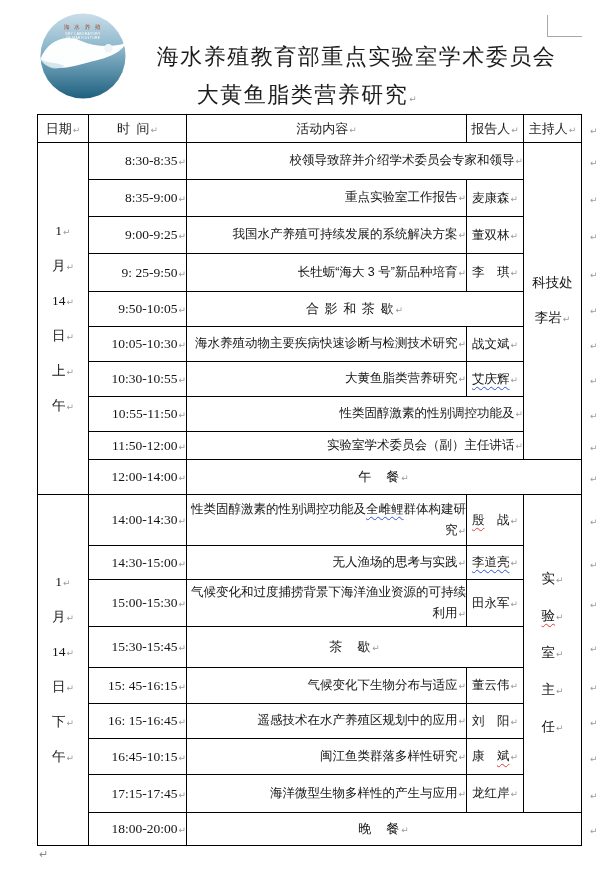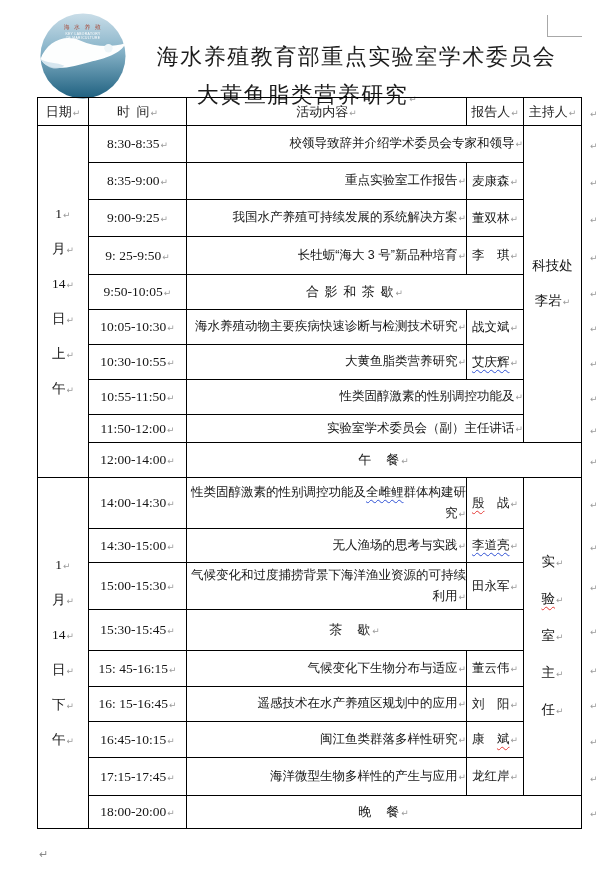--- a/index.html
+++ b/index.html
@@ -9,29 +9,29 @@
   .logo{position:absolute;left:38px;top:13px;width:90px;height:88px}
 
   .title-line1{position:absolute;left:128px;right:30px;top:42px;text-align:center;
        font-family:Liberation Serif, serif;font-size:22px;letter-spacing:1.5px;color:#1c1c1c;white-space:nowrap}
   .title-line2{position:absolute;left:0;right:0;top:80px;text-align:center;
        font-family:"Liberation Serif",serif;font-size:22px;letter-spacing:1.5px;color:#1c1c1c;white-space:nowrap}
 
   .corner-mark{position:absolute;left:547px;top:15px;width:34px;height:21px;
        border-left:1px solid #a8a8a8;border-bottom:1px solid #a8a8a8}
 
-  table.sched{position:absolute;left:37px;top:97px;width:568px;
+  table.sched{position:absolute;left:37px;top:114px;width:568px;
        border-collapse:collapse;table-layout:fixed}
   .sched td,.sched th{border:1px solid #000;padding:0;vertical-align:middle;
        box-sizing:border-box;overflow:hidden}
   .sched th{font-family:"Liberation Serif",serif;font-weight:normal;font-size:13px;
        text-align:center;color:#222;white-space:pre}
   td.ghost{border:none;vertical-align:middle;text-align:left;padding-left:7px}
 
-  .time{font-family:"Liberation Serif",serif;font-size:13.5px;text-align:center;
+  .time{font-family:"Liberation Serif",serif;font-size:13.5px;text-align:right;
        color:#151515;white-space:pre}
   .cont{font-size:12.5px;text-align:right;padding:2px 4px 2px 7px;line-height:21px;color:#161616}
   .meal{text-align:center;padding:0;font-size:13px;letter-spacing:1px}
   .pres{font-size:12.5px;text-align:center;color:#161616;white-space:pre}
   .datec{font-family:"Liberation Serif",serif;font-size:13.5px;text-align:center;color:#151515}
   .datec .dline{line-height:34px}
   .hostc{font-family:"Liberation Serif",serif;font-size:13.5px;text-align:center;color:#151515}
   .hostc .hline{line-height:35px}
 
   .pc{color:#9b9b9b;font-size:9px;font-family:"DejaVu Sans",sans-serif;margin-left:1px}

